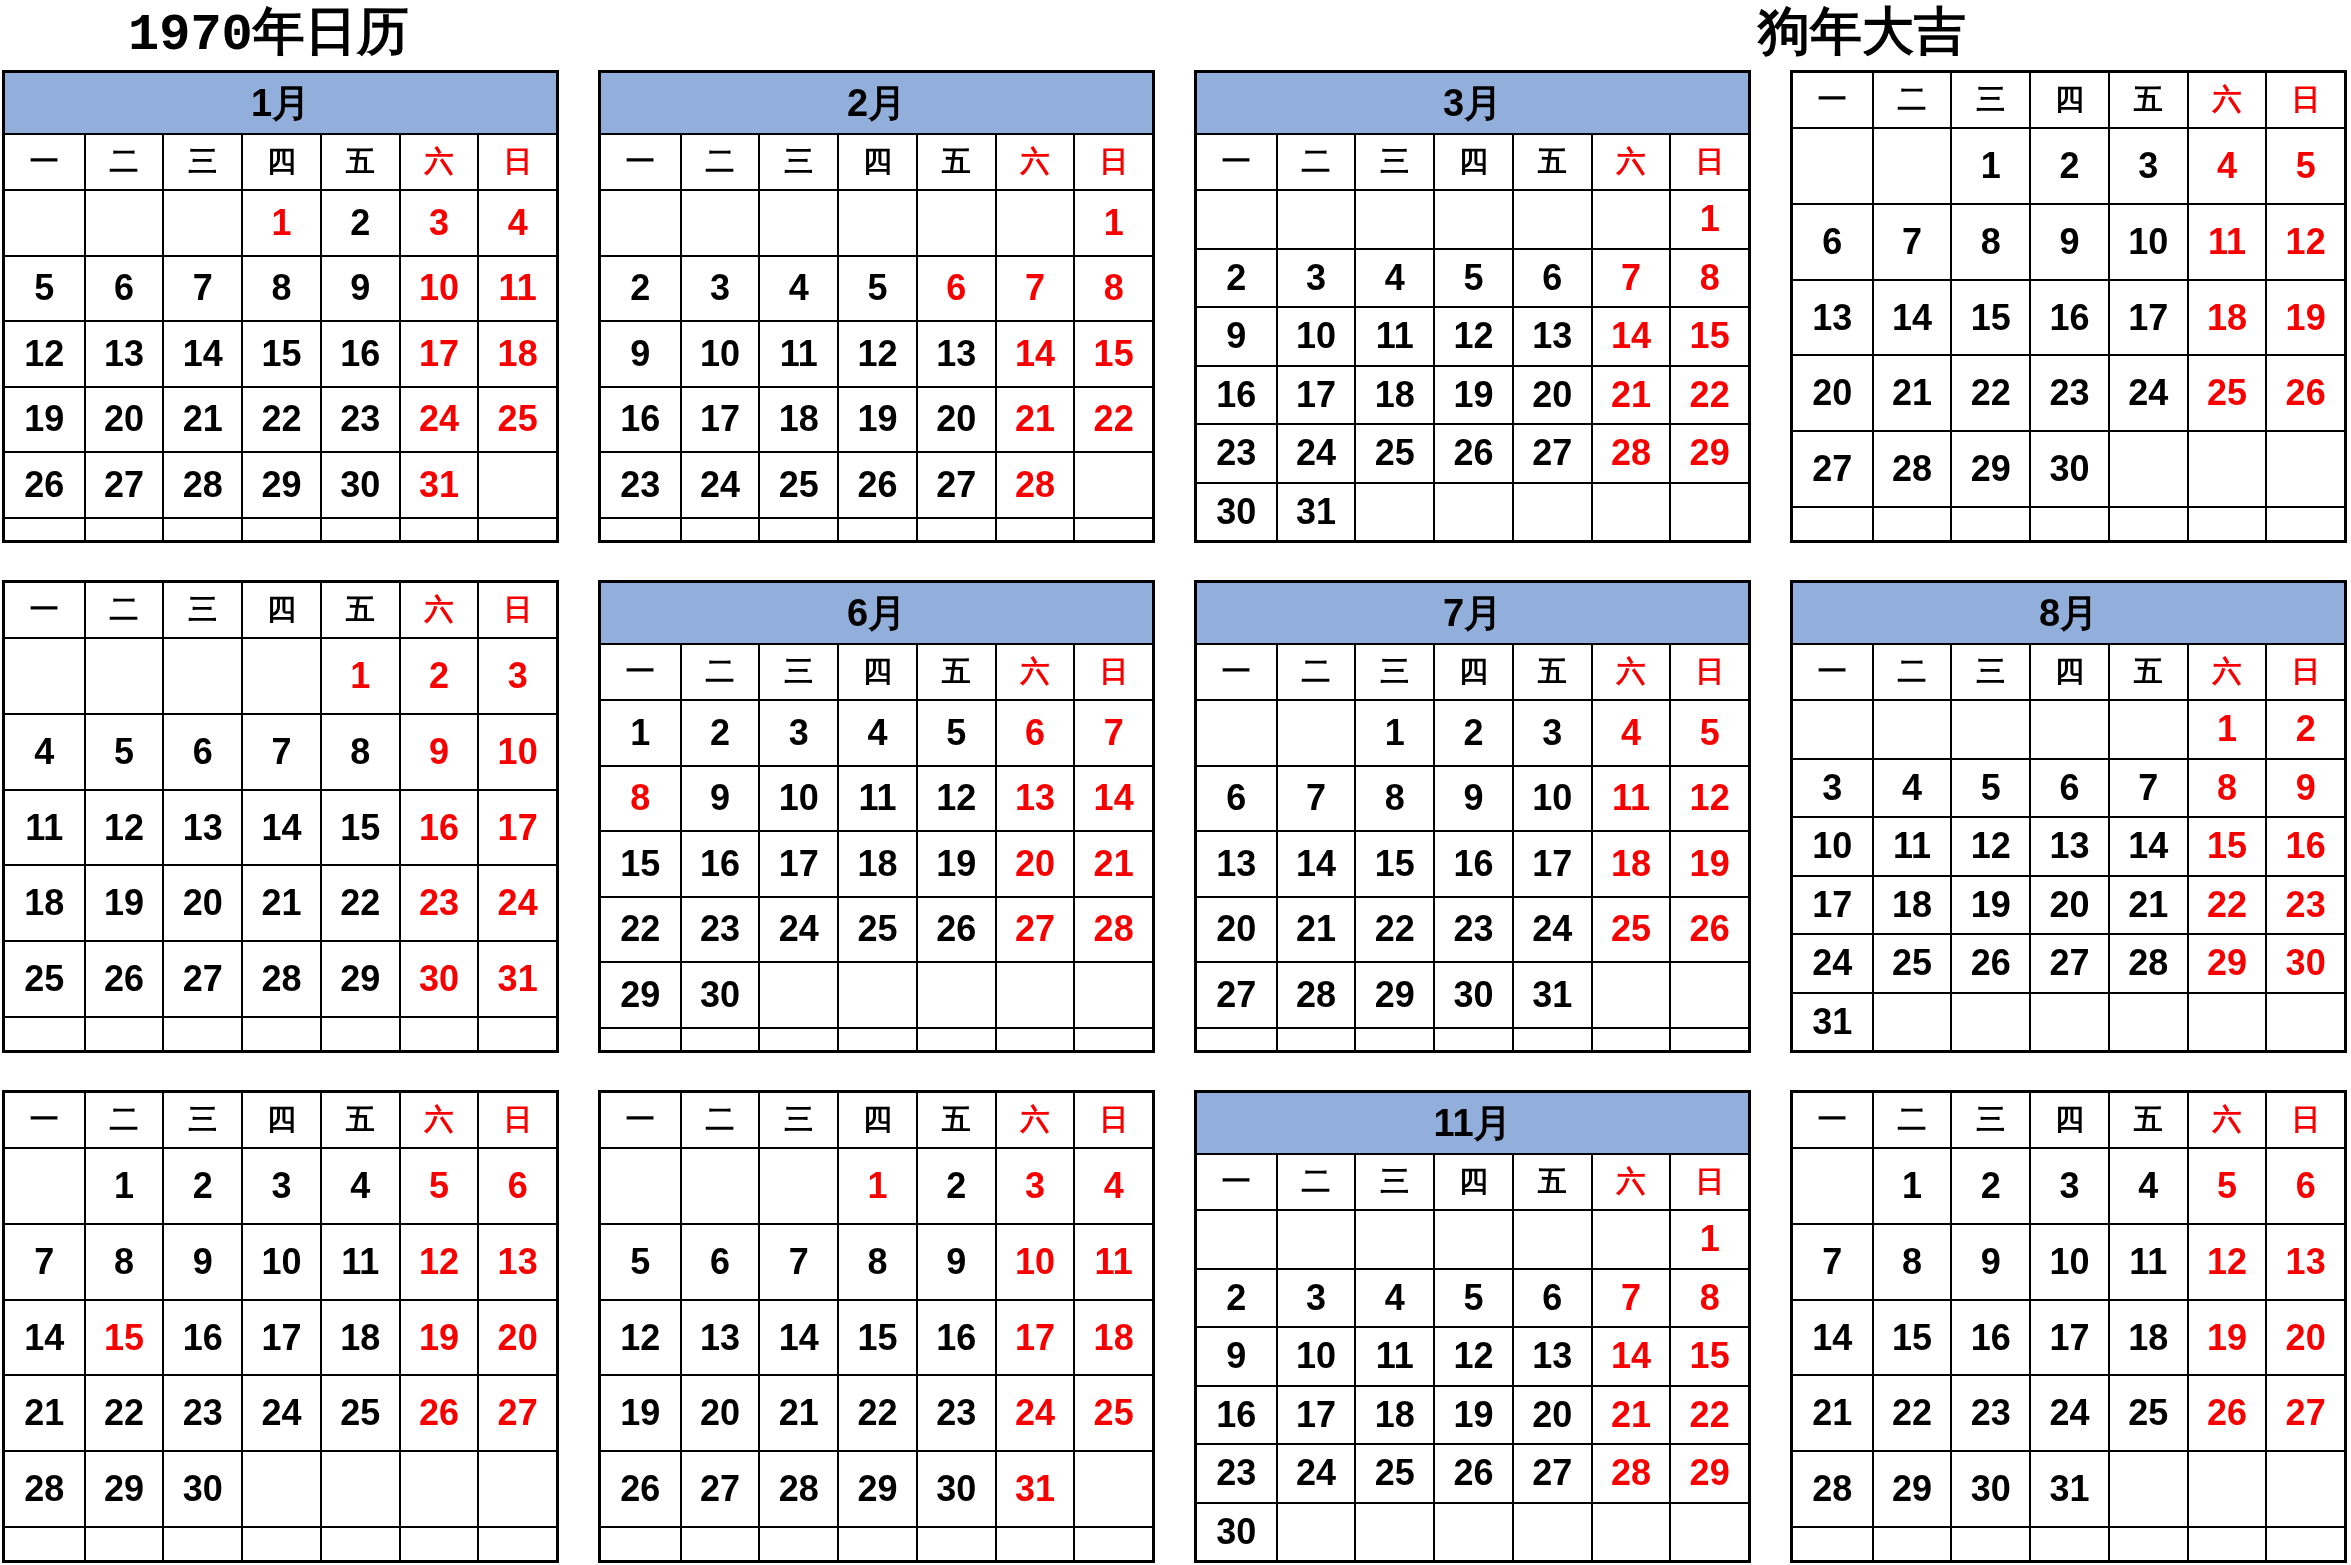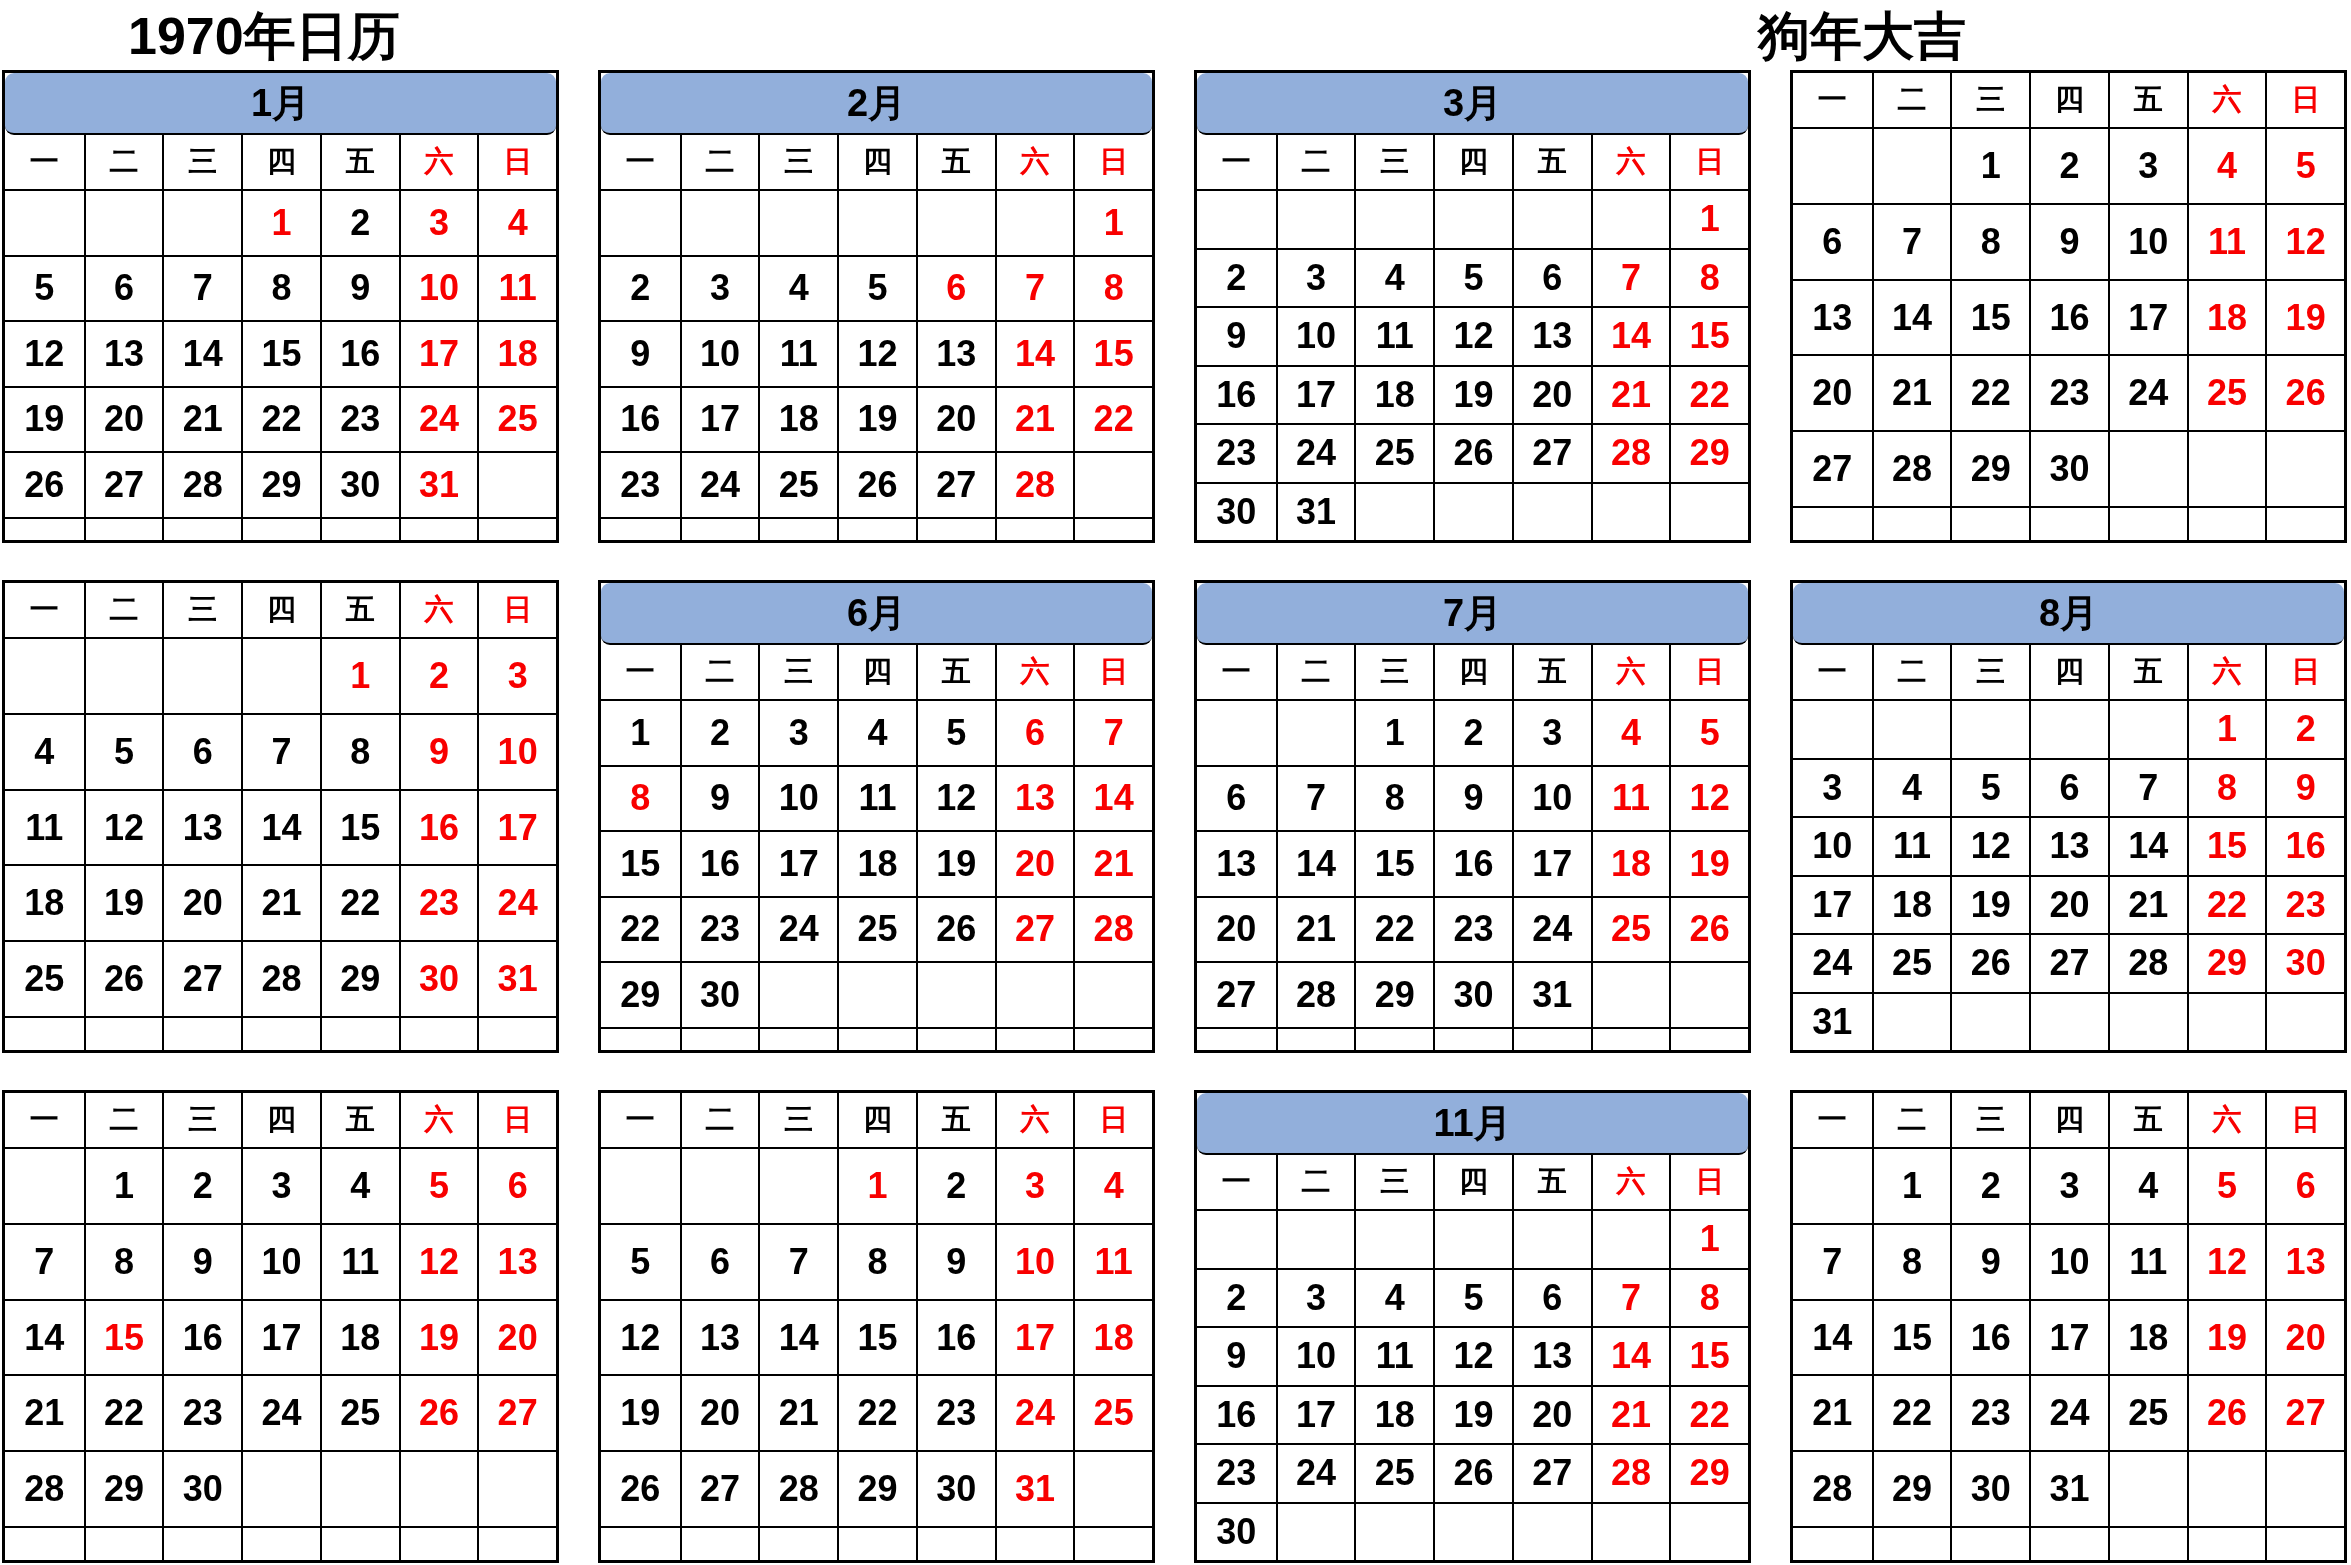--- a/index.html
+++ b/index.html
@@ -1,21 +1,21 @@
 <!DOCTYPE html>
 <html><head>
 <meta charset="utf-8">
 <style>
   html,body{margin:0;padding:0;}
   body{
     width:2351px;height:1565px;background:#ffffff;position:relative;
     font-family:"Liberation Sans","DejaVu Sans",sans-serif;
     -webkit-font-smoothing:antialiased;
   }
-  .titlebar{position:absolute;top:0;left:0;width:2170px;height:70px;}
+  .titlebar{position:absolute;top:0;left:0;width:2170px;height:70px;font-family:Liberation Mono, monospace;}
   .title{
     position:absolute;top:0;height:70px;line-height:72px;
     font-size:52px;font-weight:bold;color:#000;white-space:nowrap;
   }
   .title-left{left:128px;}
   .title-right{right:204px;}
 
   .months-grid{
     position:absolute;top:70px;left:2px;
     display:grid;
@@ -26,21 +26,21 @@
   .month{
     border:3px solid #000;
     display:flex;flex-direction:column;
     box-sizing:border-box;background:#fff;
   }
   .mname{
     height:60px;flex:0 0 60px;
     background:#92AFDB;
     border-bottom:2px solid #000;
     font-size:38px;font-weight:bold;color:#000;
-    display:flex;align-items:center;justify-content:center;border-radius:9px;
+    display:flex;align-items:center;justify-content:center;
   }
   .row{display:grid;grid-template-columns:repeat(7,1fr);}
   .wkrow{flex:0 0 54px;}
   .daterow{flex:1 1 auto;}
   .row + .row .cell{border-top:2px solid #000;}
   .cell{
     display:flex;align-items:center;justify-content:center;
     font-weight:bold;color:#000;overflow:hidden;
   }
   .cell + .cell{border-left:2px solid #000;}

